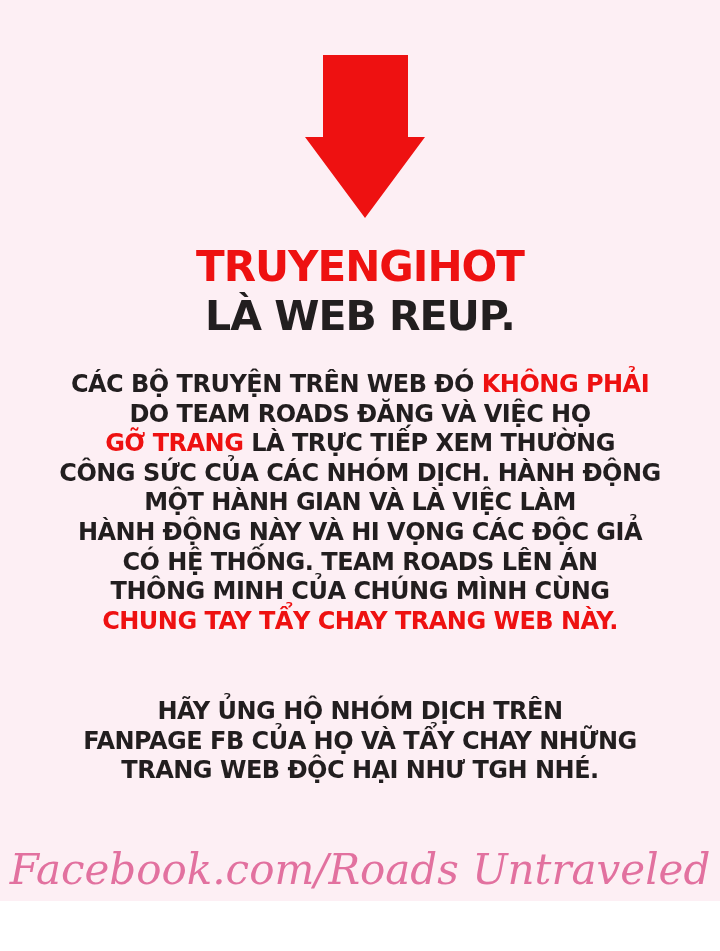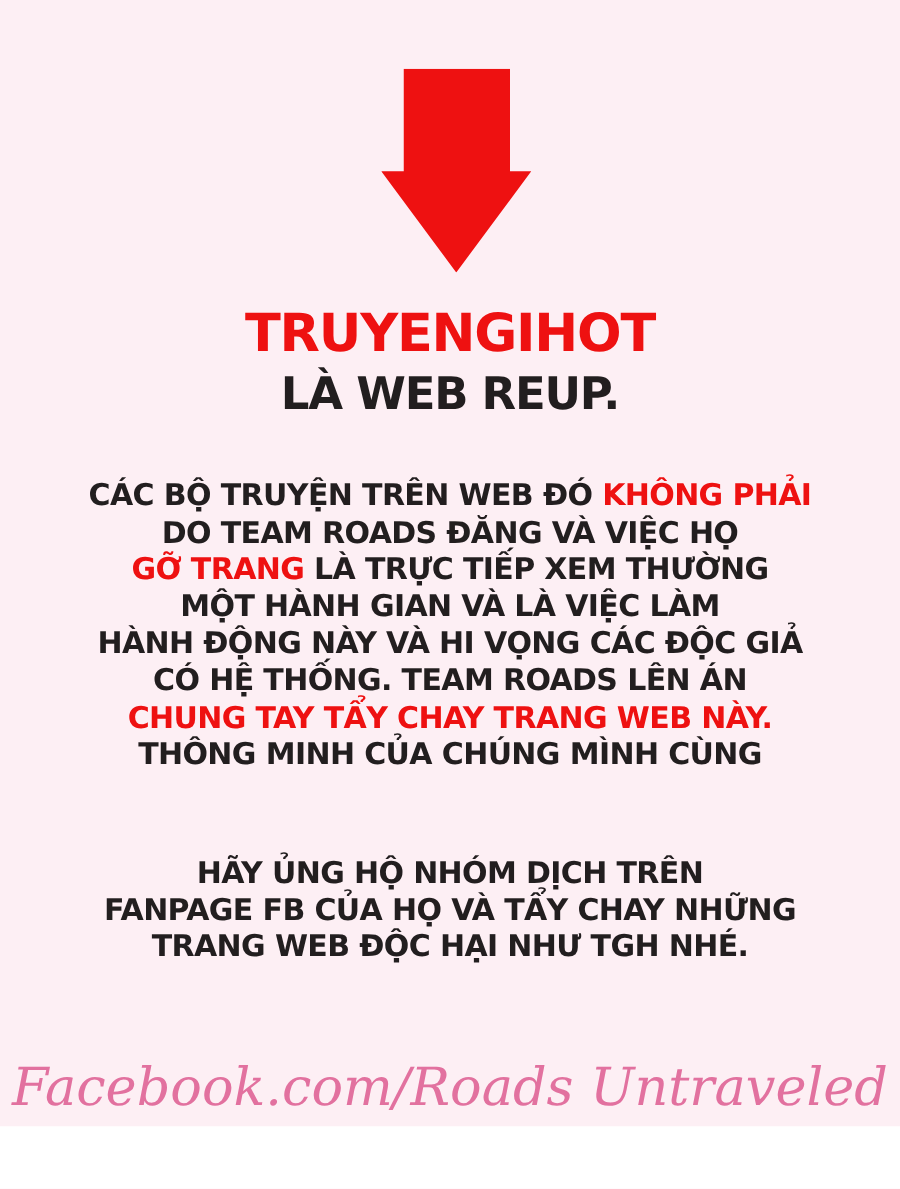--- a/index.html
+++ b/index.html
@@ -33,42 +33,41 @@
     letter-spacing: -1px;
     line-height: 48px;
   }
   .title-black {
     position: absolute;
     top: 291px;
     left: 0;
     width: 720px;
     text-align: center;
     color: #221e1f;
-    font-size: 36px;
+    font-size: 41px;
     font-weight: 700;
     letter-spacing: -1px;
     line-height: 50px;
   }
   .para {
     position: absolute;
     left: 0;
     width: 720px;
     text-align: center;
     color: #221e1f;
     font-size: 24px;
     font-weight: 700;
     letter-spacing: -0.5px;
-    margin-top: 12px;
   }
   .para .line {
     line-height: 29.6px;
     white-space: pre;
   }
   .p1 { top: 370px; }
-  .p2 { top: 672px; }
+  .p2 { top: 697px; }
   .seg-black { color: #221e1f; }
   .seg-red   { color: #ee1111; }
   .footer {
     position: absolute;
     top: 840px;
     left: 0;
     width: 720px;
     text-align: center;
     font-family: "DejaVu Serif", serif;
     font-style: italic;
@@ -86,25 +85,26 @@
     <polygon points="18,0 103,0 103,82 120,82 60,163 0,82 18,82" fill="#ee1111"></polygon>
   </svg>
 
   <div class="title-red">TRUYENGIHOT</div>
   <div class="title-black">LÀ WEB REUP.</div>
 
   <div class="para p1">
     <div class="line"><span class="seg-black">CÁC BỘ TRUYỆN TRÊN WEB ĐÓ </span><span class="seg-red">KHÔNG PHẢI</span></div>
     <div class="line"><span class="seg-black">DO TEAM ROADS ĐĂNG VÀ VIỆC HỌ</span></div>
     <div class="line"><span class="seg-red">GỠ TRANG</span><span class="seg-black"> LÀ TRỰC TIẾP XEM THƯỜNG</span></div>
+    <div class="line"><span class="seg-black">CÔNG SỨC CỦA CÁC NHÓM DỊCH. HÀNH ĐỘNG</span></div>
     <div class="line"><span class="seg-black">MỘT HÀNH GIAN VÀ LÀ VIỆC LÀM</span></div>
     <div class="line"><span class="seg-black">HÀNH ĐỘNG NÀY VÀ HI VỌNG CÁC ĐỘC GIẢ</span></div>
     <div class="line"><span class="seg-black">CÓ HỆ THỐNG. TEAM ROADS LÊN ÁN</span></div>
+    <div class="line"><span class="seg-black">THÔNG MINH CỦA CHÚNG MÌNH CÙNG</span></div>
     <div class="line"><span class="seg-red">CHUNG TAY TẨY CHAY TRANG WEB NÀY.</span></div>
-    <div class="line"><span class="seg-black">THÔNG MINH CỦA CHÚNG MÌNH CÙNG</span></div>
   </div>
 
   <div class="para p2">
     <div class="line"><span class="seg-black">HÃY ỦNG HỘ NHÓM DỊCH TRÊN</span></div>
     <div class="line"><span class="seg-black">FANPAGE FB CỦA HỌ VÀ TẨY CHAY NHỮNG</span></div>
     <div class="line"><span class="seg-black">TRANG WEB ĐỘC HẠI NHƯ TGH NHÉ.</span></div>
   </div>
 
   <div class="footer">Facebook.com/Roads Untraveled Team</div>
 

